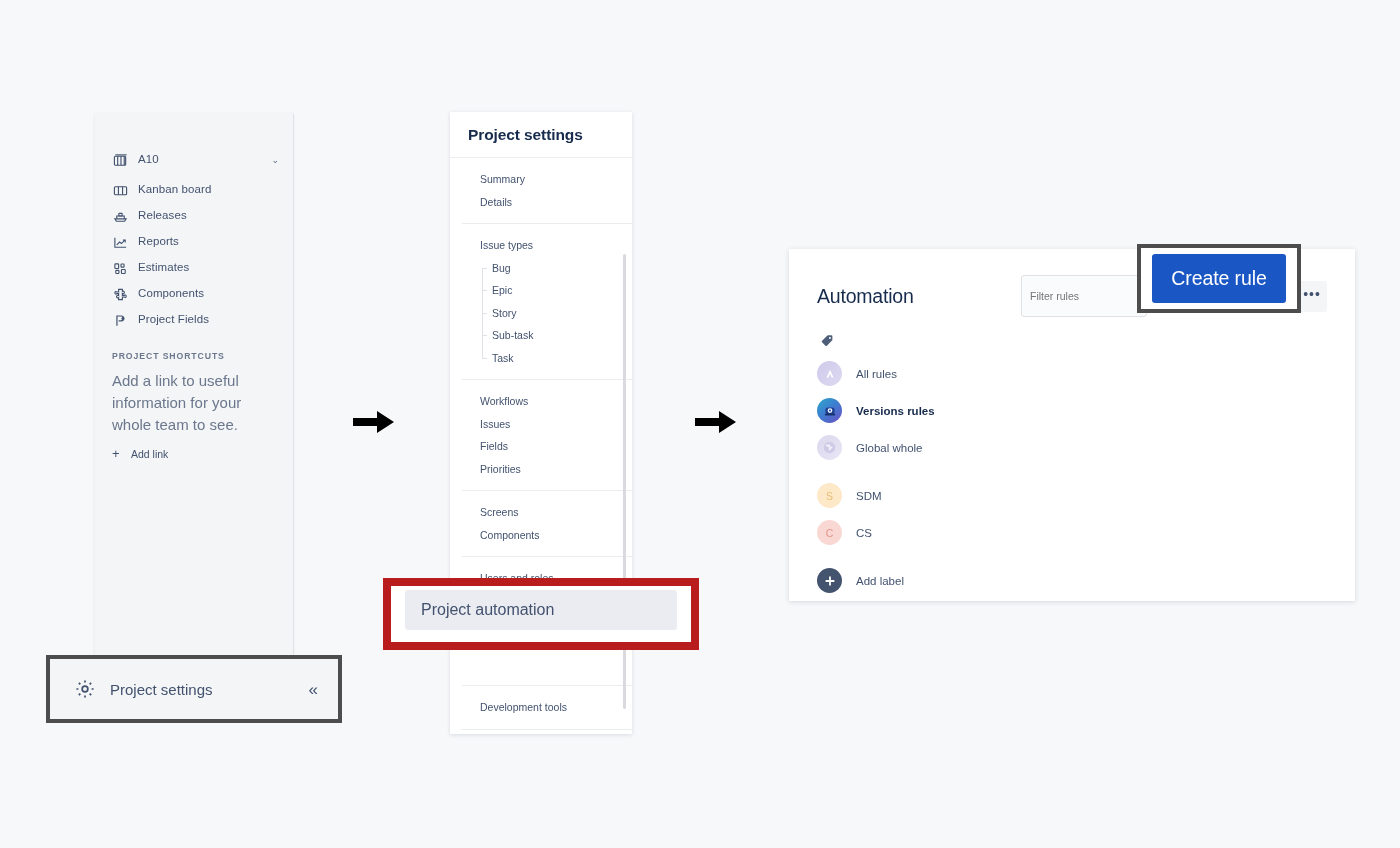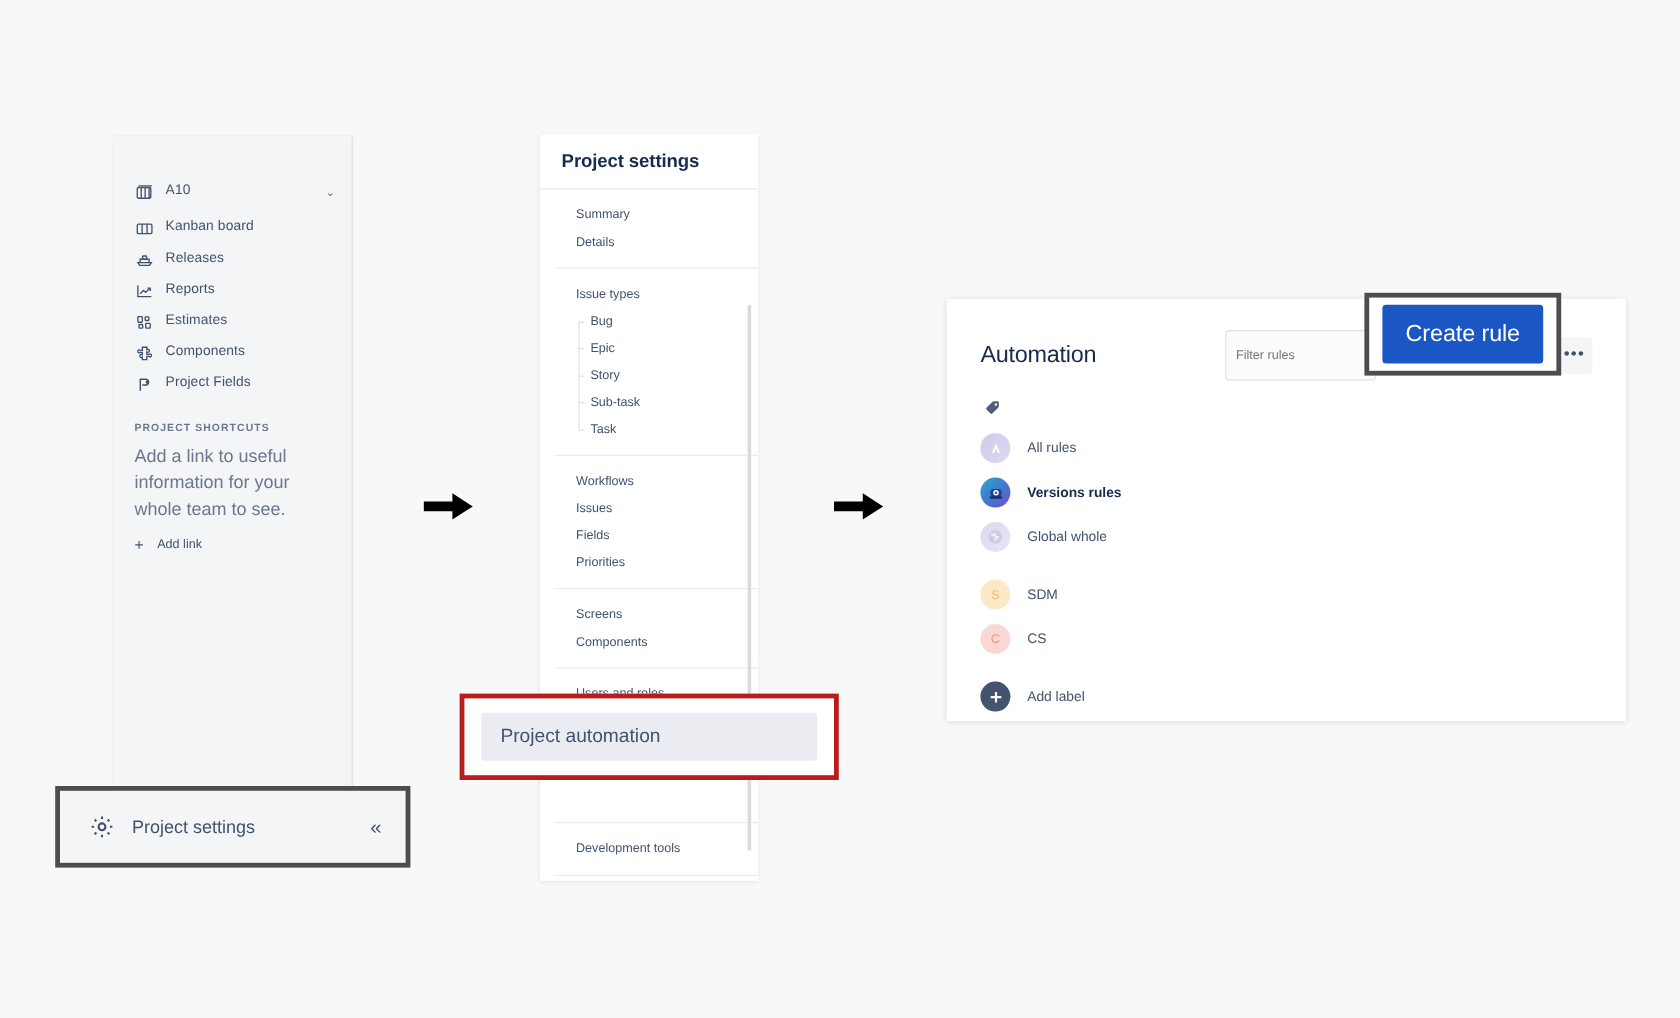--- a/index.html
+++ b/index.html
@@ -203,26 +203,26 @@
     border-radius: 2px;
   }
 
   
   #pa-callout {
     position: absolute;
     left: 383px;
     top: 578px;
     width: 316px;
     height: 72px;
-    border: 4px solid #b91c1c;
+    border: 8px solid #b91c1c;
     background: #ffffff;
     box-sizing: border-box;
     display: flex;
-    align-items: center;
-    padding: 2px 14px;
+    align-items: flex-end;
+    padding: 12px 14px;
   }
   #pa-callout .pa-pill {
     background: #ebecf2;
     border-radius: 3px;
     width: 100%;
     height: 40px;
     display:flex;
     align-items:center;
     padding-left: 16px;
     box-sizing: border-box;

